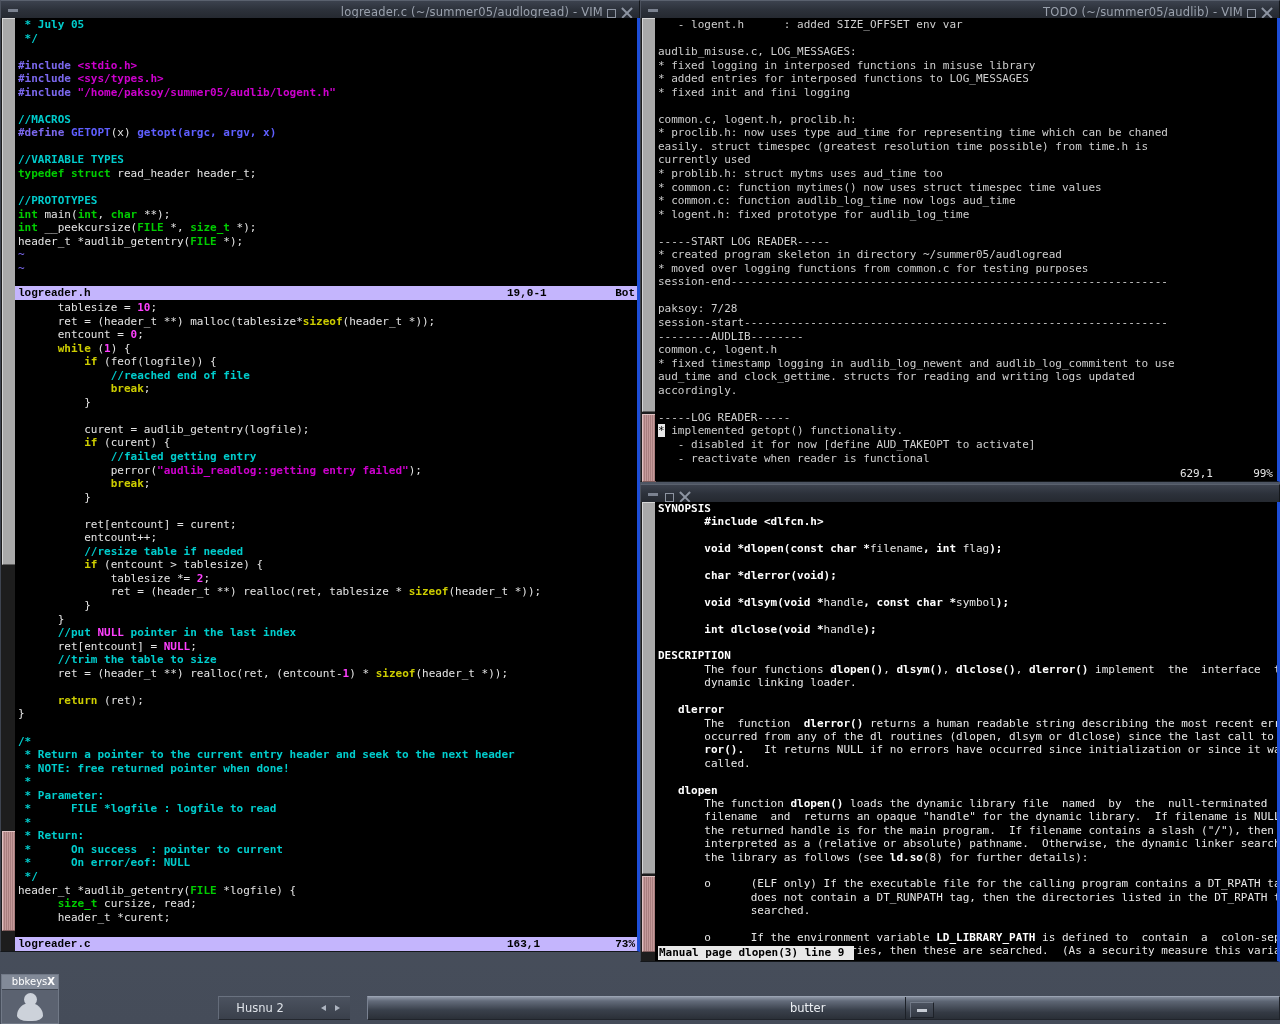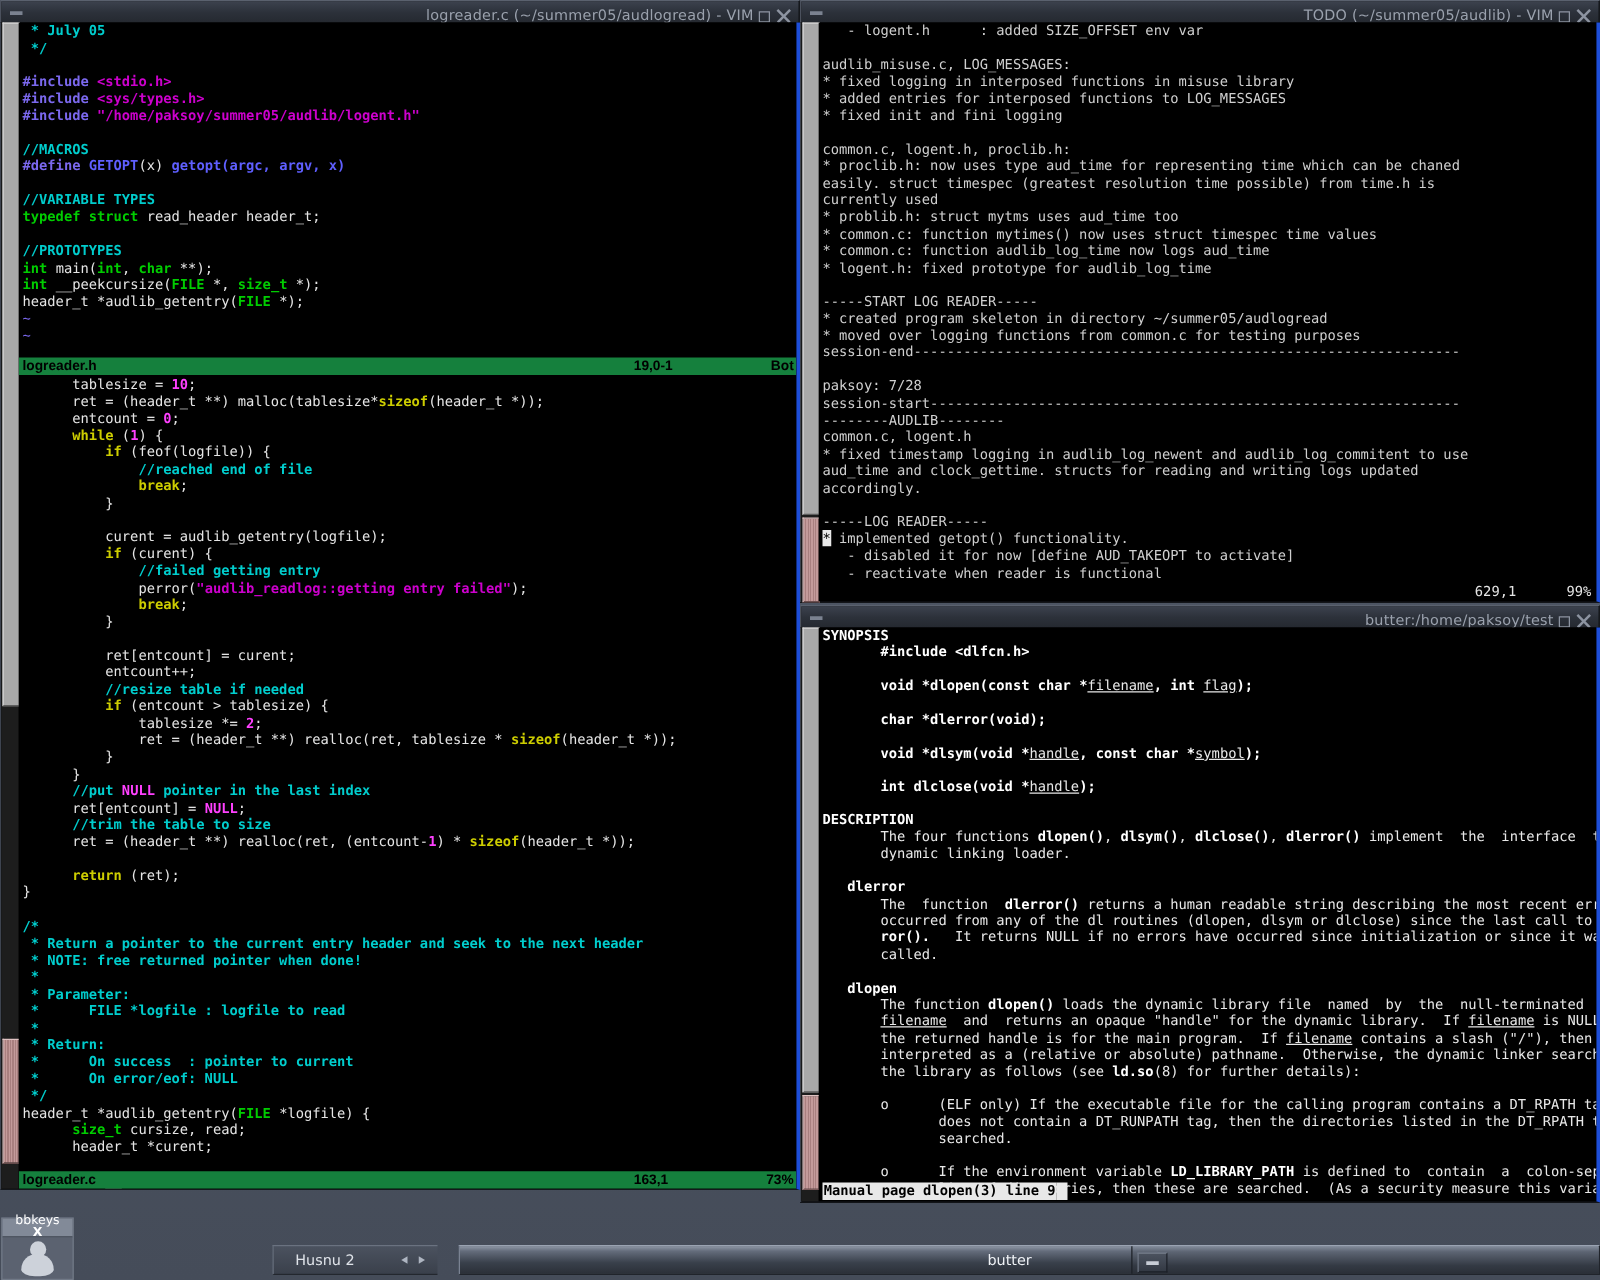--- a/index.html
+++ b/index.html
@@ -53,53 +53,53 @@
   .c-pre{color:#7b68ee;font-weight:bold;}     
   .c-str{color:#cd00cd;font-weight:bold;}     
   .c-typ{color:#00cd00;font-weight:bold;}     
   .c-sta{color:#cdcd00;font-weight:bold;}     
   .c-num{color:#ff40ff;font-weight:bold;}     
   .c-fn{color:#5f5fff;font-weight:bold;}
   .c-pln{color:#e5e5e5;}
   .c-tld{color:#7b68ee;}                       
   .c-white{color:#ffffff;}
 
-  .vstatus{background:#15803d;color:#000;font-size:11px;line-height:14px;
-    font-family:Liberation Sans, sans-serif;
+  .vstatus{background:#c4b5fd;color:#000;font-size:11px;line-height:14px;
+    font-family:Liberation Mono, monospace;
     font-weight:bold;display:flex;padding-left:3px;white-space:pre;}
   .vstatus .f{flex:1;}
   .vstatus .pos{width:92px;text-align:left;}
   .vstatus .pct{width:36px;text-align:right;padding-right:2px;}
 
   .rulerline{color:#e5e5e5;font-size:11px;line-height:13.5px;
     display:flex;padding-right:4px;white-space:pre;
     font-family:"DejaVu Sans Mono","Liberation Mono",monospace;}
   .rulerline .sp{flex:1;}
   .rulerline .pos{width:90px;text-align:right;}
   .rulerline .pct{width:60px;text-align:right;}
 
   
   pre.man{margin:0;padding:0 0 0 3px;color:#e8e8e8;font-size:11px;
     line-height:13.4px;white-space:pre;
     font-family:"DejaVu Sans Mono","Liberation Mono",monospace;}
   .m-b{font-weight:bold;color:#ffffff;}
-  .m-u{text-decoration:underline;}
+  .m-u{}
   .manstatus{background:#e8e8e8;color:#000;font-size:11px;line-height:14px;
     font-weight:bold;display:inline-block;padding:0 1px;
     font-family:"DejaVu Sans Mono","Liberation Mono",monospace;}
   .cursorblk{background:#e8e8e8;color:#000;}
 
   
   #taskbar{position:absolute;left:0;bottom:0;width:1280px;height:54px;}
   #bbkeys{position:absolute;left:1px;bottom:0;width:58px;height:50px;
     background:#5b6270;border:1px solid #717987;box-sizing:border-box;}
   #bbkeys .bbtitle{height:15px;background:#828a98;
     border-bottom:1px solid #3f4550;
-    display:flex;align-items:center;justify-content:center;
-    padding:0 3px;box-sizing:border-box;flex-direction:column;}
+    display:flex;align-items:center;justify-content:flex-end;
+    padding:0 3px;box-sizing:border-box;}
   #bbkeys .bbtitle span{color:#fff;font-size:10px;
     font-family:"DejaVu Sans","Liberation Sans",sans-serif;line-height:10px;}
   #bbkeys .bbx{color:#fff;font-size:11px;font-weight:bold;line-height:10px;}
   #bbkeys .bbicon{position:absolute;left:0;right:0;top:15px;bottom:0;
     display:flex;align-items:center;justify-content:center;}
   .person{width:26px;height:28px;position:relative;}
   .person .head{position:absolute;left:7px;top:0;width:13px;height:13px;
     border-radius:50%;background:#cdd2da;}
   .person .body{position:absolute;left:0;top:10px;width:26px;height:18px;
     background:#cdd2da;border-radius:50% 50% 42% 42%/70% 70% 30% 30%;}
@@ -301,21 +301,20 @@
         </div>
       </div>
     </div>
   </div>
 
   <div class="win" id="win-man" style="left:640px;top:484px;width:640px;height:478px;">
     <div class="titlebar">
       <div class="tb-left">
           <i class="tb-min"></i>
         </div>
-      <div class="tb-title">butter:/home/paksoy/test</div>
       <div class="tb-btns">
         <div class="tb-max"></div>
         <div class="tb-close"></div>
       </div>
     </div>
     <div class="winbody">
       <div class="sbar">
         <div class="sb-thumb" style="top:0;height:370px;"></div>
         <div class="sb-thumb pink" style="top:374px;height:74px;"></div>
       </div>

